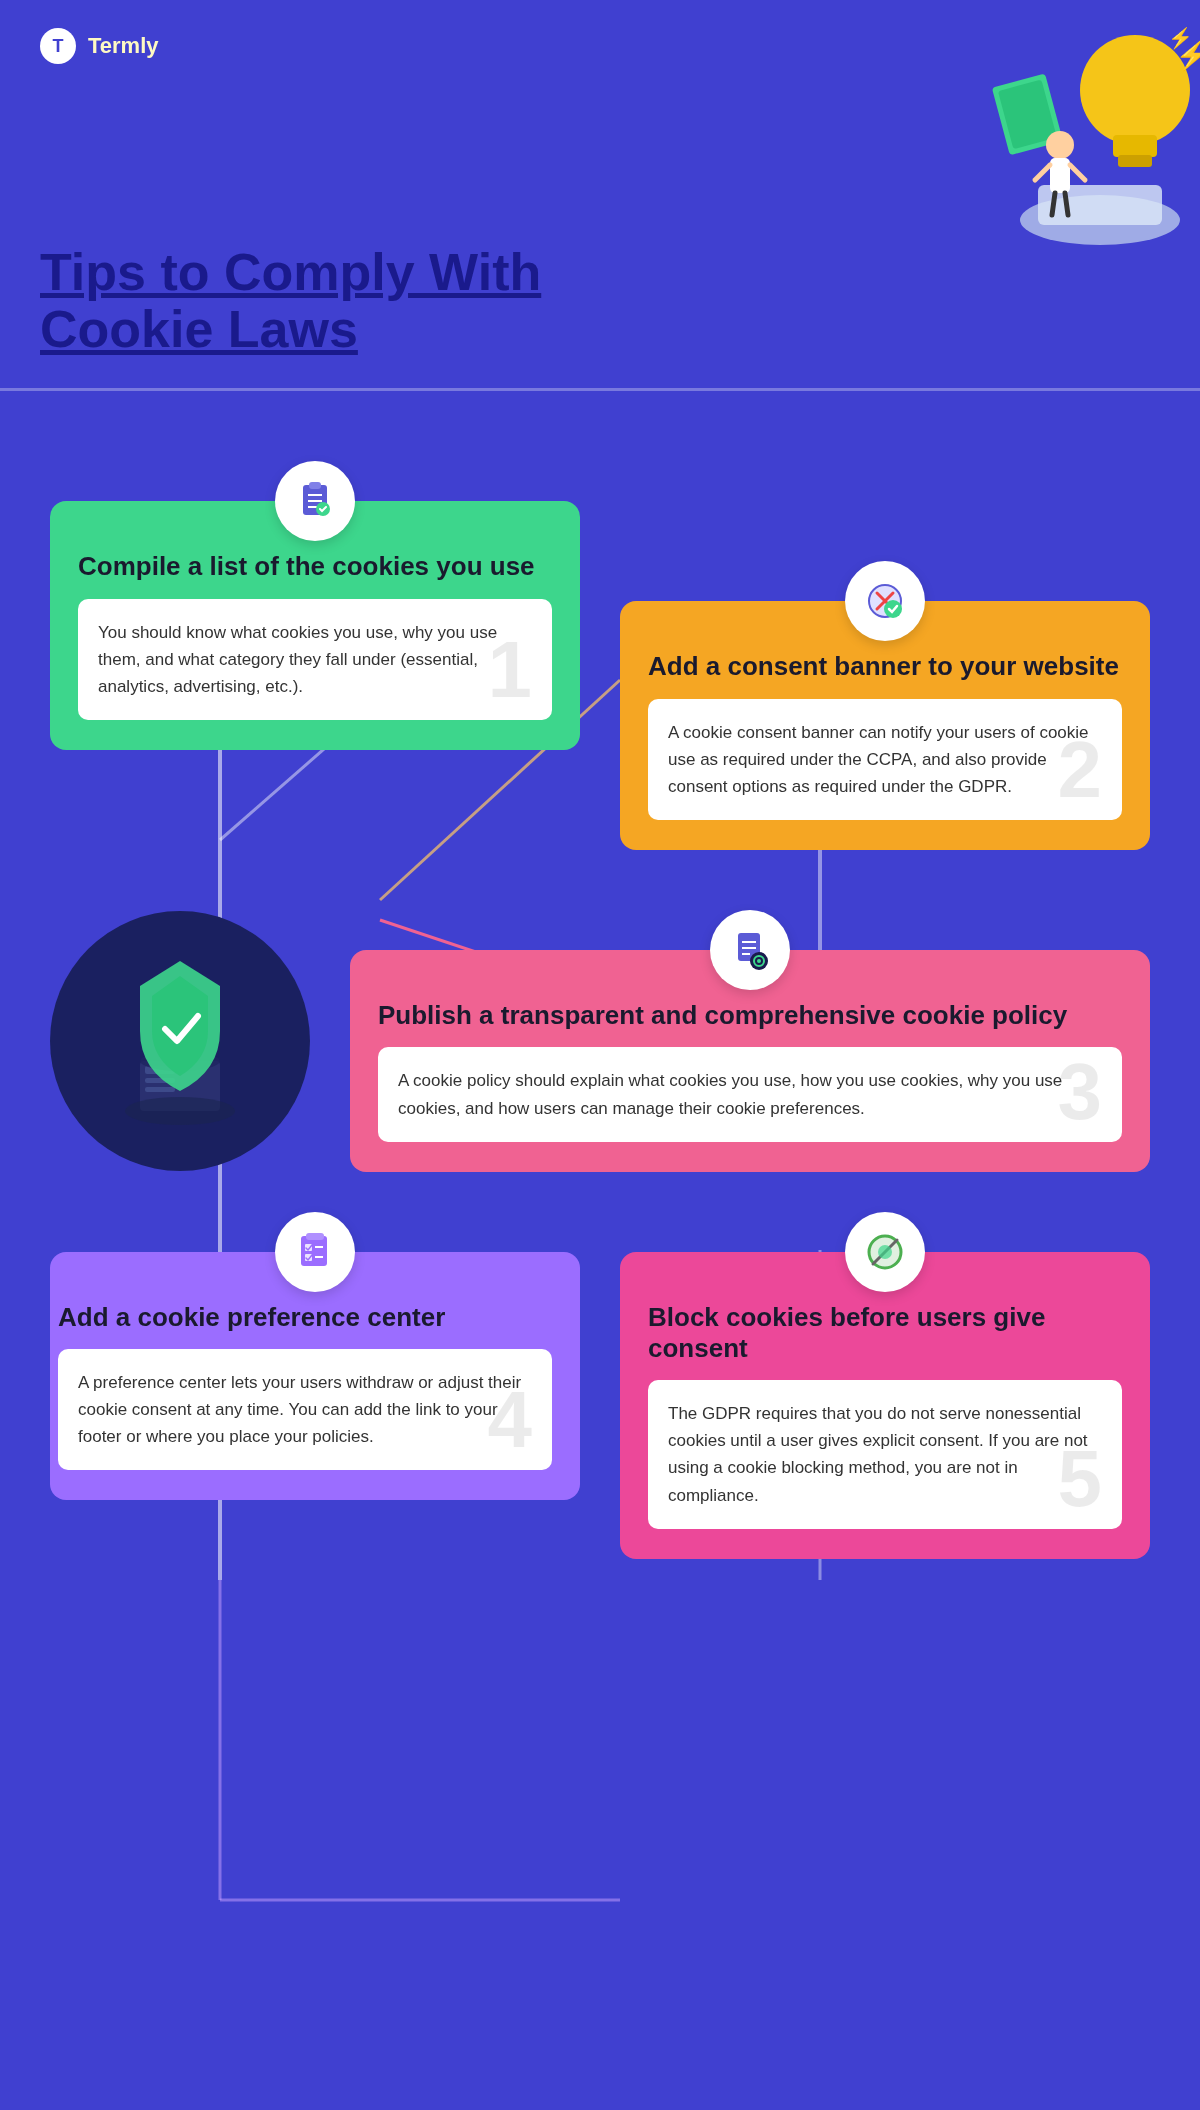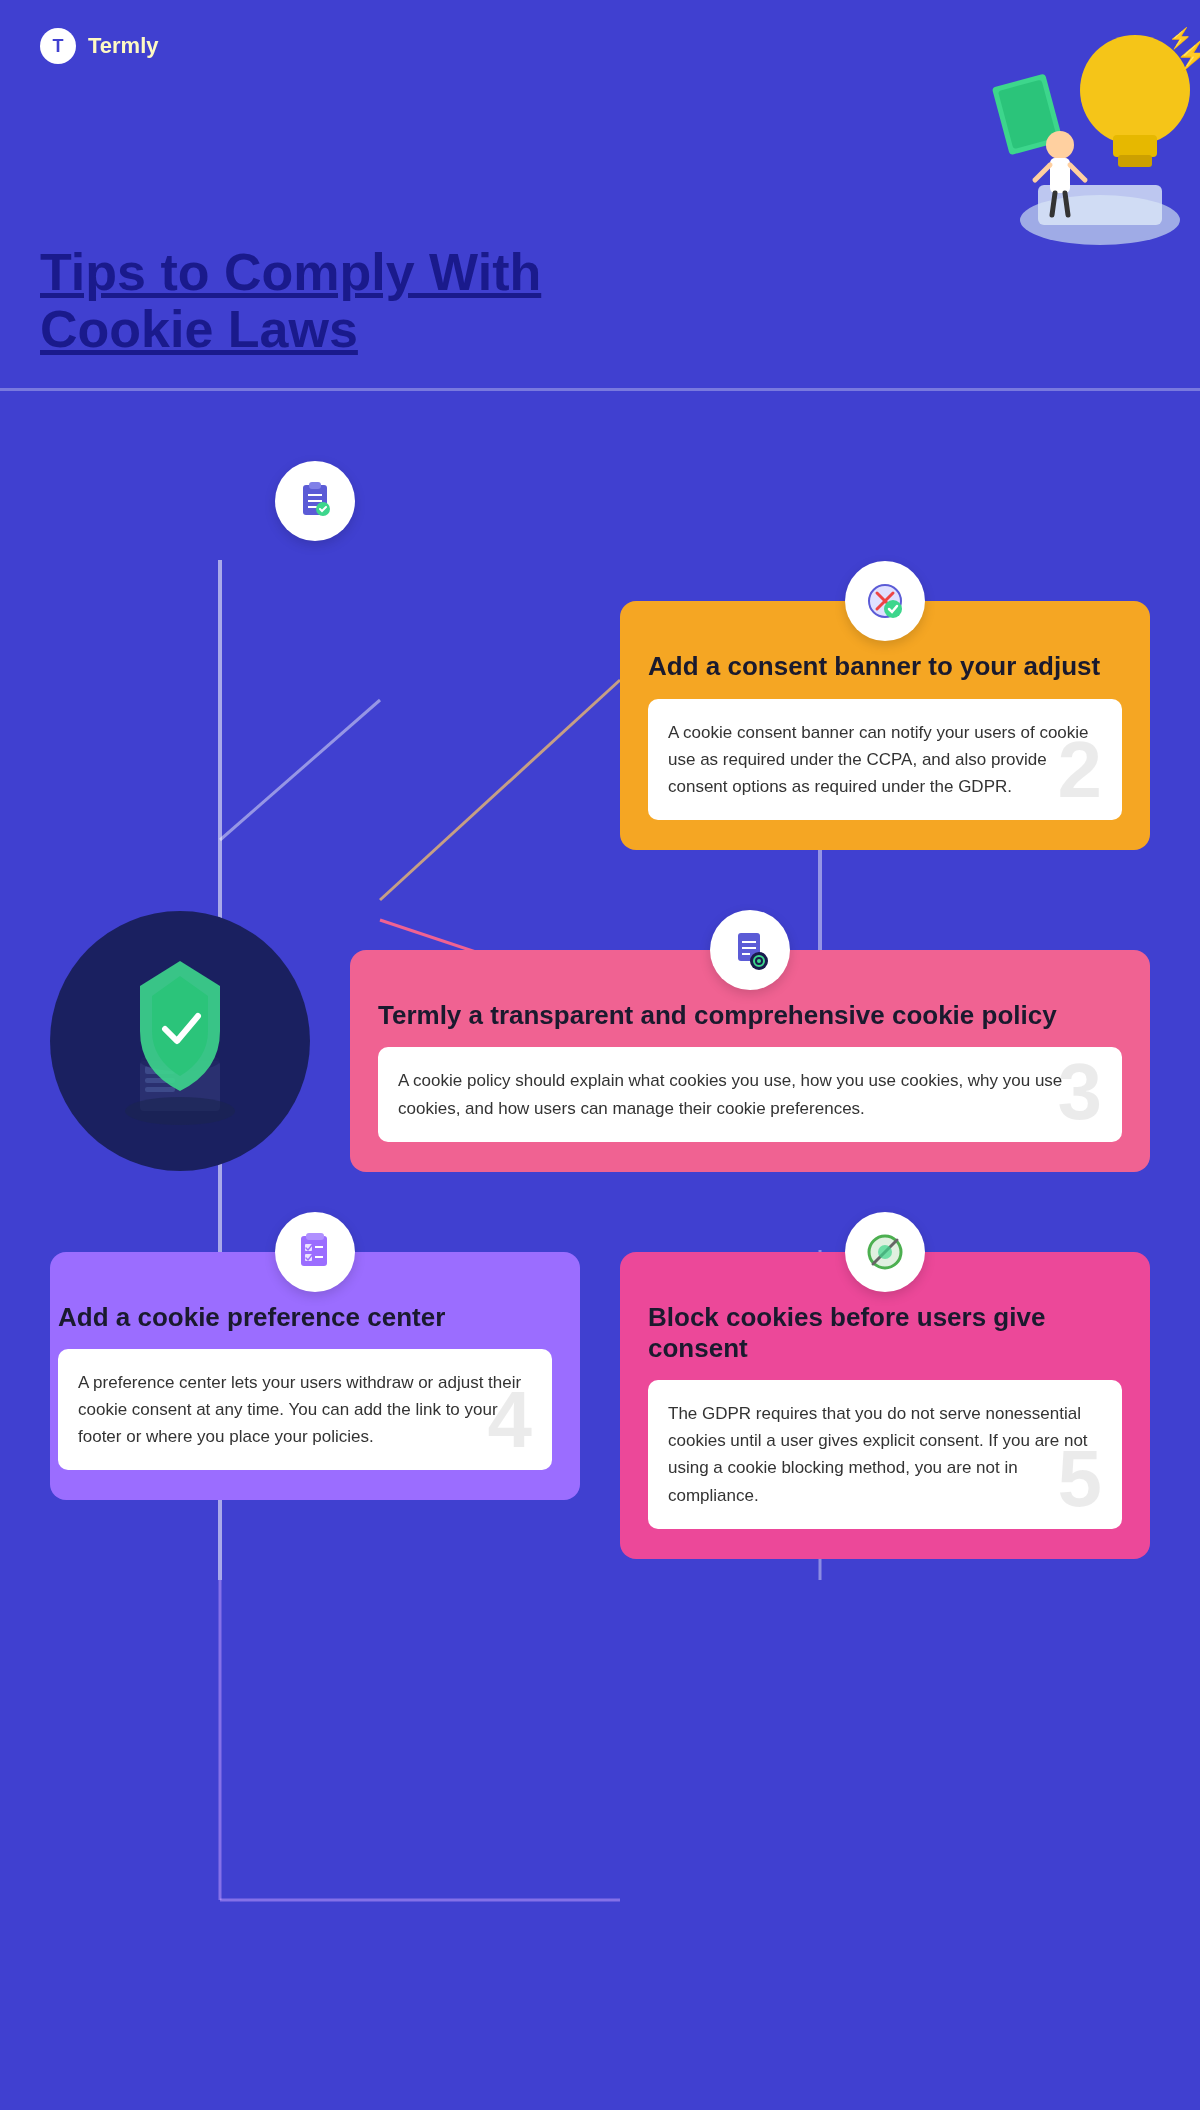--- a/index.html
+++ b/index.html
@@ -278,36 +278,43 @@
             <rect x="10" y="6" width="24" height="30" rx="3" fill="#5b5bd6"></rect>
             <rect x="16" y="3" width="12" height="7" rx="3" fill="#8080e8"></rect>
             <line x1="15" y1="16" x2="29" y2="16" stroke="white" stroke-width="2"></line>
             <line x1="15" y1="22" x2="29" y2="22" stroke="white" stroke-width="2"></line>
             <line x1="15" y1="28" x2="24" y2="28" stroke="white" stroke-width="2"></line>
             <circle cx="30" cy="30" r="7" fill="#3dd68c"></circle>
             <polyline points="27,30 29,32 33,28" stroke="white" stroke-width="2" fill="none" stroke-linecap="round"></polyline>
           </svg>
         </div>
       </div>
+      <div class="card card-green card-with-icon">
+        <div class="card-title">Compile a list of the cookies you use</div>
+        <div class="card-body">
+          <span>You should know what cookies you use, why you use them, and what category they fall under (essential, analytics, advertising, etc.).</span>
+          <div class="number-watermark">1</div>
+        </div>
+      </div>
     </div>
 
     <div class="top-right">
       <div class="card-icon-top">
         <div class="icon-bg-circle">
           <svg viewBox="0 0 44 44" width="44" height="44">
             <circle cx="22" cy="22" r="16" fill="#e0e0ff" stroke="#5b5bd6" stroke-width="2"></circle>
             <line x1="14" y1="14" x2="30" y2="30" stroke="#e44" stroke-width="3" stroke-linecap="round"></line>
             <line x1="30" y1="14" x2="14" y2="30" stroke="#e44" stroke-width="3" stroke-linecap="round"></line>
             <circle cx="30" cy="30" r="9" fill="#3dd68c"></circle>
             <polyline points="26,30 29,33 34,27" stroke="white" stroke-width="2.5" fill="none" stroke-linecap="round"></polyline>
           </svg>
         </div>
       </div>
       <div class="card card-yellow card-with-icon">
-        <div class="card-title">Add a consent banner to your adjust</div>
+        <div class="card-title">Add a consent banner to your website</div>
         <div class="card-body">
           <span>A cookie consent banner can notify your users of cookie use as required under the CCPA, and also provide consent options as required under the GDPR.</span>
           <div class="number-watermark">2</div>
         </div>
       </div>
     </div>
   </div>
 
   <div class="mid-area" style="margin-top: 60px;">
 
@@ -339,21 +346,21 @@
             <line x1="14" y1="14" x2="28" y2="14" stroke="white" stroke-width="2"></line>
             <line x1="14" y1="20" x2="28" y2="20" stroke="white" stroke-width="2"></line>
             <line x1="14" y1="26" x2="22" y2="26" stroke="white" stroke-width="2"></line>
             <circle cx="31" cy="33" r="9" fill="#1a1a4e"></circle>
             <ellipse cx="31" cy="33" rx="5" ry="5" fill="none" stroke="#3dd68c" stroke-width="2"></ellipse>
             <circle cx="31" cy="33" r="2" fill="#3dd68c"></circle>
           </svg>
         </div>
       </div>
       <div class="card card-pink card-with-icon">
-        <div class="card-title">Termly a transparent and comprehensive cookie policy</div>
+        <div class="card-title">Publish a transparent and comprehensive cookie policy</div>
         <div class="card-body">
           <span>A cookie policy should explain what cookies you use, how you use cookies, why you use cookies, and how users can manage their cookie preferences.</span>
           <div class="number-watermark">3</div>
         </div>
       </div>
     </div>
   </div>
 
   <div class="bot-cards">
 

